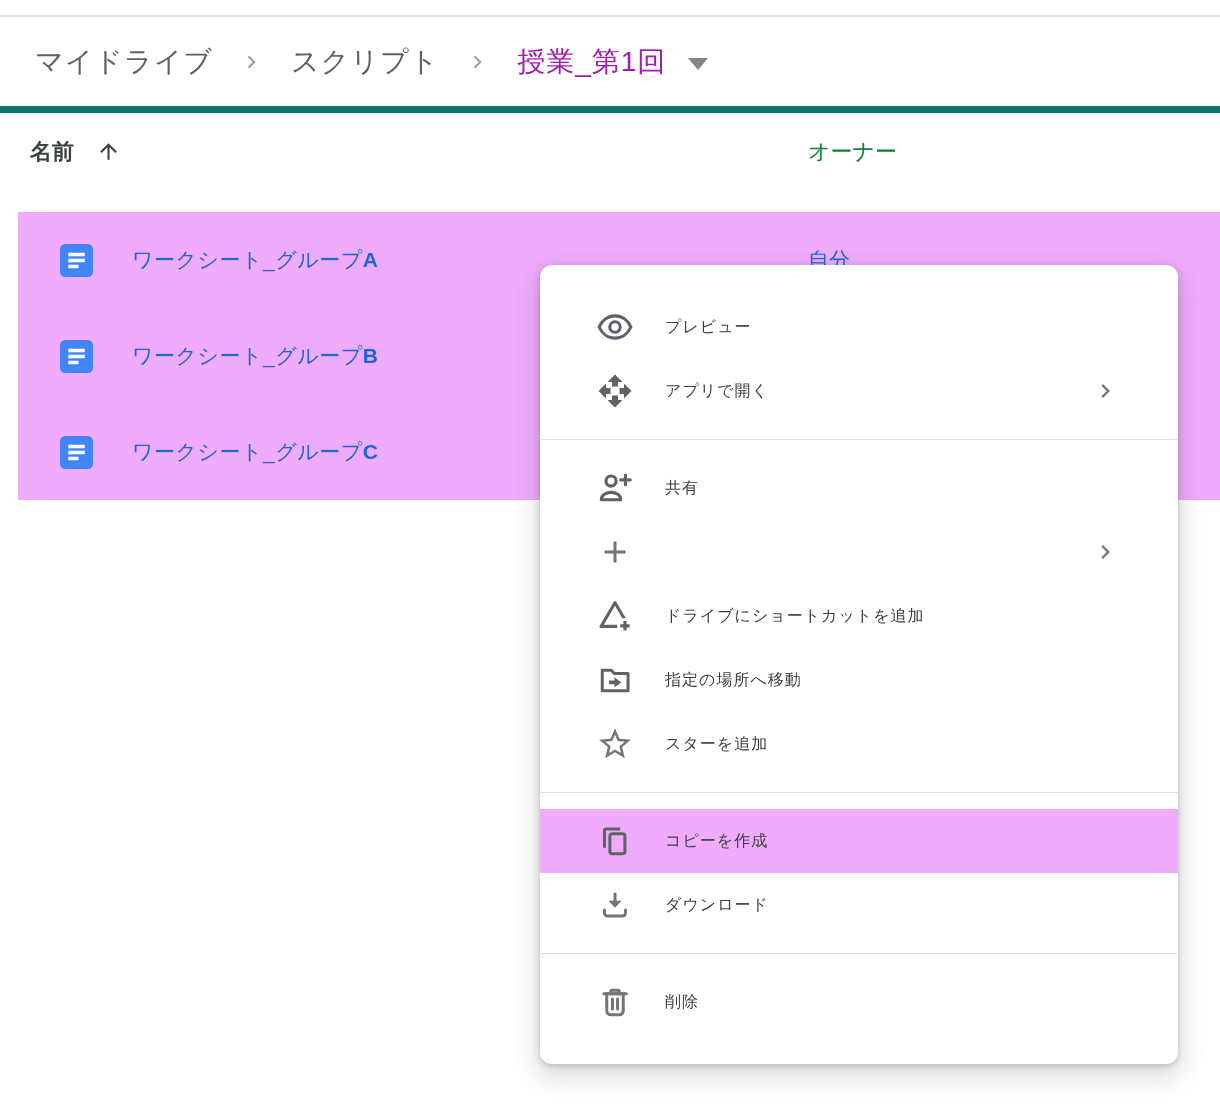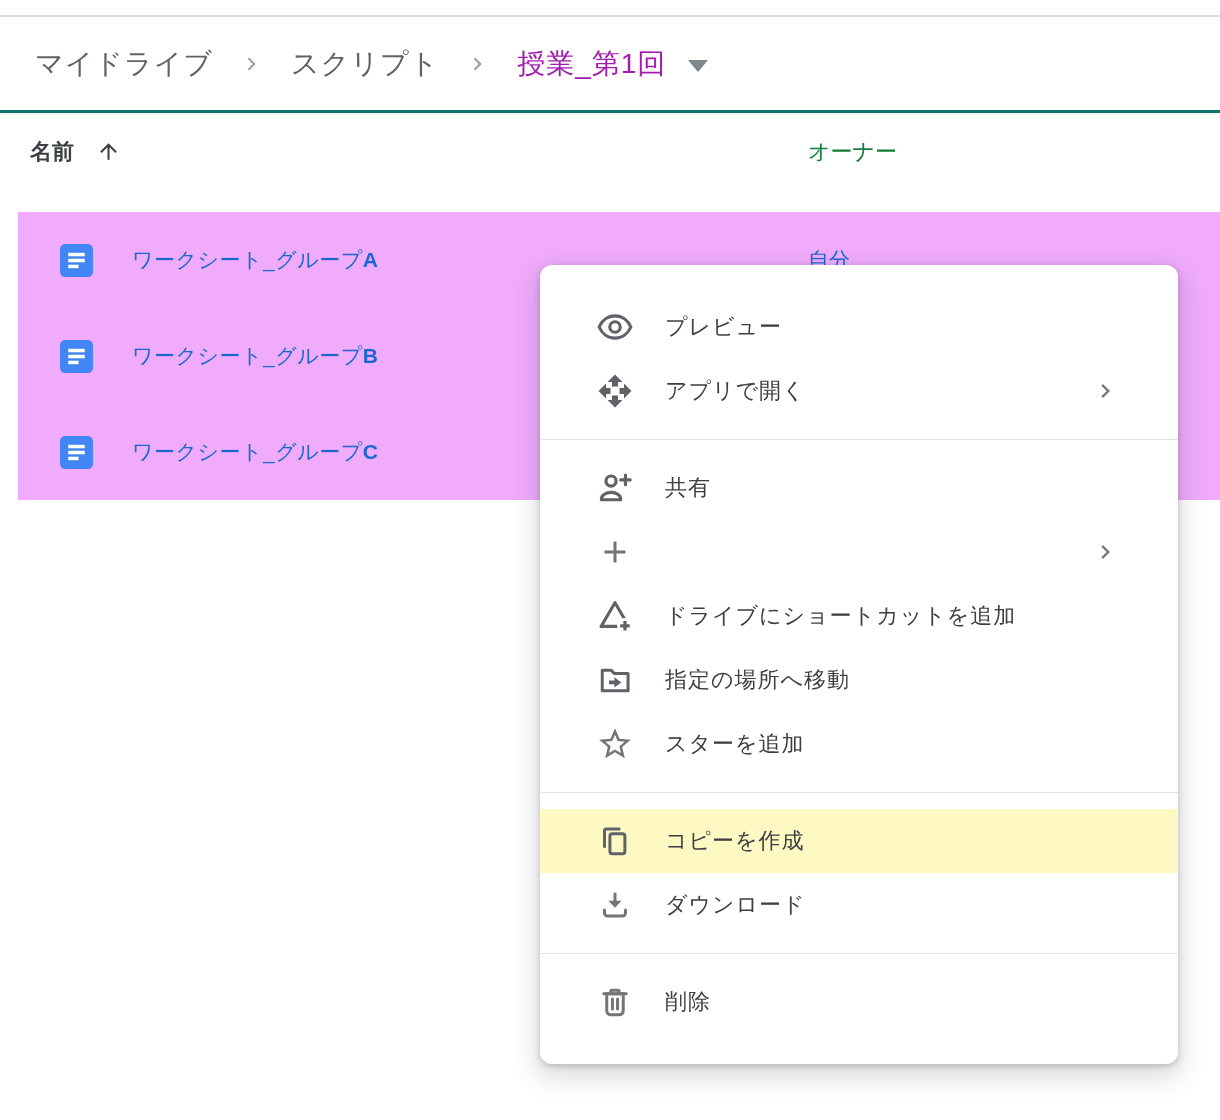--- a/index.html
+++ b/index.html
@@ -5,21 +5,21 @@
   html,body{margin:0;padding:0;}
   body{
     width:1220px;height:1120px;position:relative;background:#fff;
     font-family:"Liberation Sans","DejaVu Sans",sans-serif;
     overflow:hidden;color:#3c4043;
   }
   .top-hairline{position:absolute;top:15px;left:0;width:1220px;height:2px;background:#dcdcdc;}
   
   .breadcrumb-bar{
     position:absolute;top:17px;left:0;width:1220px;height:96px;
-    border-bottom:3px solid #0f766e;display:flex;align-items:center;
+    border-bottom:7px solid #0f766e;display:flex;align-items:center;
     padding-left:35px;box-sizing:border-box;
   }
   .crumb{font-size:28px;color:#5f6368;letter-spacing:1px;cursor:pointer;white-space:nowrap;}
   .crumb.current{color:#a21caf;}
   .crumb-sep{margin:0 26px;display:flex;align-items:center;}
   .caret-down{
     width:0;height:0;margin-left:22px;margin-top:4px;cursor:pointer;
     border-left:10px solid transparent;border-right:10px solid transparent;
     border-top:12px solid #80868b;
   }
@@ -52,23 +52,23 @@
   }
   
   .context-menu{
     position:absolute;left:540px;top:265px;width:638px;box-sizing:border-box;
     background:#fff;border-radius:12px;padding:30px 0;z-index:10;
     box-shadow:0 2px 6px rgba(60,64,67,.25), 0 10px 24px 4px rgba(60,64,67,.18);
   }
   .menu-item{
     height:64px;display:flex;align-items:center;padding-left:55px;cursor:pointer;
   }
-  .menu-item.hovered{background:#fef9c3;}
+  .menu-item.hovered{background:#f0abfc;}
   .mi-icon{width:40px;height:40px;flex:0 0 auto;display:flex;align-items:center;justify-content:center;}
-  .mi-label{margin-left:30px;font-size:22px;color:#3c4043;letter-spacing:1px;white-space:nowrap;text-align:right;}
+  .mi-label{margin-left:30px;font-size:16px;color:#3c4043;letter-spacing:1px;white-space:nowrap;text-align:right;}
   .mi-sub{margin-left:auto;margin-right:58px;display:flex;align-items:center;}
   .menu-divider{height:1px;background:#e2e2e2;margin:16px 0;}
   svg{display:block;}
 </style>
 </head>
 <body>
 
 <div class="top-hairline"></div>
 
 <div class="breadcrumb-bar">

